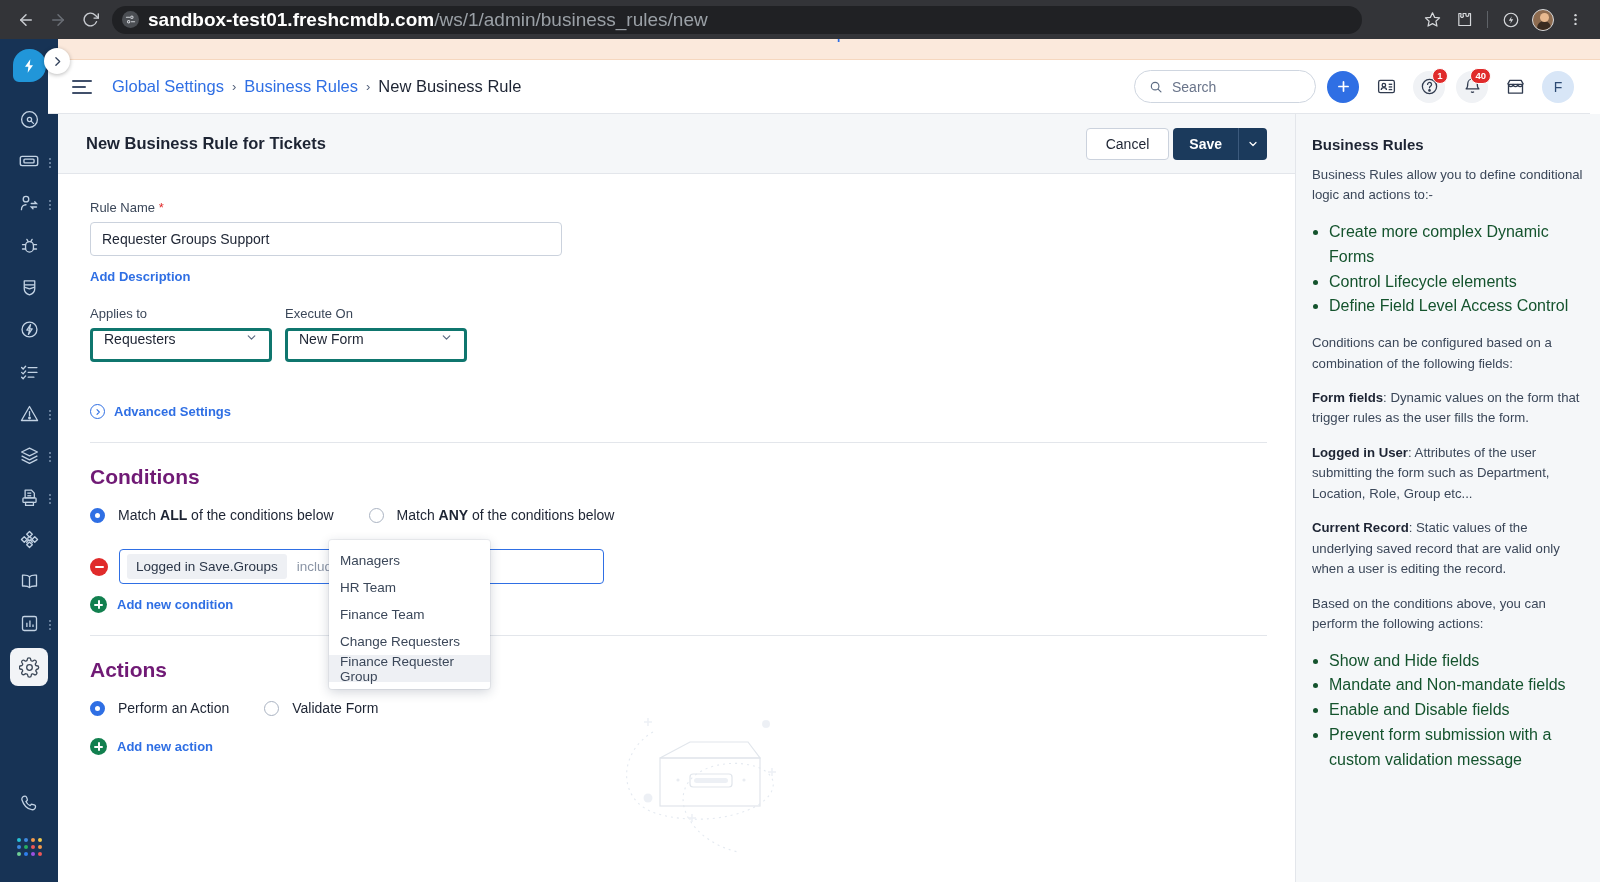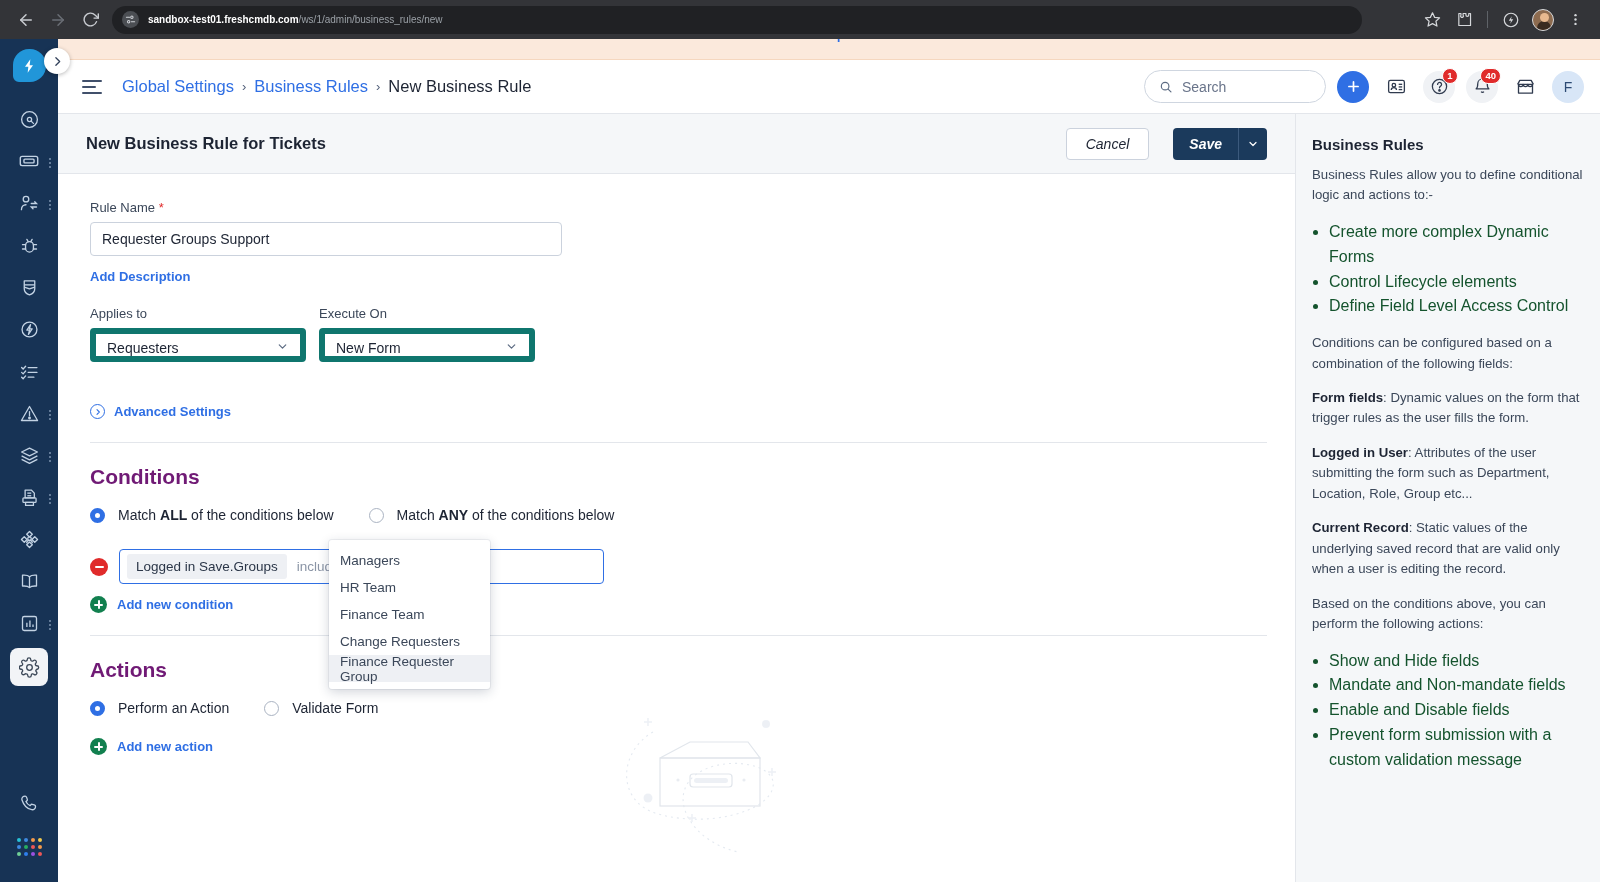--- a/index.html
+++ b/index.html
@@ -26,21 +26,21 @@
     flex: 1; height: 28px; background: #202124; border-radius: 14px;
     margin: 0 8px 0 6px; display: flex; align-items: center; padding: 0 10px;
     max-width: 1250px;
   }
   .url-icon {
     width: 17px; height: 17px; border-radius: 50%; background: #4b4e53;
     display: flex; align-items: center; justify-content: center; flex: none;
     margin-right: 9px;
   }
   .url-text {
-    font-size: 10px; color: #9aa0a6; white-space: nowrap; overflow: hidden;
+    font-size: 19px; color: #9aa0a6; white-space: nowrap; overflow: hidden;
   }
   .url-text b { color: #ffffff; font-weight: 700; }
   .chrome-right { display: flex; align-items: center; gap: 2px; margin-left: auto; }
   .cr-btn {
     width: 30px; height: 30px; display: flex; align-items: center;
     justify-content: center; color: #d6d8db;
   }
   .cr-sep { width: 1px; height: 17px; background: #5f6368; margin: 0 6px; }
   .cr-avatar {
     width: 22px; height: 22px; border-radius: 50%;
@@ -96,21 +96,21 @@
     position: absolute; top: 39px; left: 58px; width: 1542px; height: 21px;
     background: #fbe9dc; border-bottom: 1px solid #f5d7bf; overflow: hidden;
   }
   .banner-text {
     position: absolute; top: -12px; left: 0; width: 100%; text-align: center;
     font-size: 13.5px; font-weight: 600; color: #2f6fe4; white-space: nowrap;
   }
 
   
   .topbar {
-    position: absolute; top: 60px; left: 58px; width: 1542px; height: 54px;
+    position: absolute; top: 60px; left: 48px; width: 1542px; height: 54px;
     background: #ffffff; border-bottom: 1px solid #e3e6eb;
     display: flex; align-items: center; padding: 0 16px 0 24px;
   }
   .hamburger { width: 22px; display: flex; flex-direction: column; gap: 4px; margin-right: 18px; }
   .hamburger i { height: 2px; background: #41506b; border-radius: 1px; }
   .hamburger i:nth-child(1) { width: 20px; }
   .hamburger i:nth-child(2) { width: 14px; }
   .hamburger i:nth-child(3) { width: 20px; }
   .crumbs { display: flex; align-items: center; gap: 8px; font-size: 16.5px; }
   .crumb-link { color: #2f6fe4; }
@@ -148,21 +148,21 @@
   
   .content {
     position: absolute; top: 114px; left: 58px; width: 1237px; height: 768px;
     background: #ffffff; overflow: hidden;
   }
   .page-head {
     height: 60px; background: #f5f7f9; border-bottom: 1px solid #e3e6eb;
     display: flex; align-items: center; padding: 0 28px;
   }
   .page-title { font-size: 16.5px; font-weight: 700; color: #1d2433; }
-  .head-actions { margin-left: auto; display: flex; align-items: flex-start; gap: 24px; font-style: italic; }
+  .head-actions { margin-left: auto; display: flex; align-items: flex-start; gap: 4px; }
   .btn-cancel {
     height: 32px; padding: 0 19px; border: 1px solid #cbd2dd; border-radius: 4px;
     background: #fff; color: #1d2433; font-size: 14px;
     display: flex; align-items: center;
   }
   .btn-save {
     height: 32px; border-radius: 4px; background: #1b3a5c; color: #fff;
     display: flex; align-items: center; font-size: 14px; font-weight: 600;
   }
   .btn-save .lbl { padding: 0 16px; }
@@ -176,23 +176,23 @@
   .req { color: #e02b2b; }
   .text-input {
     width: 472px; height: 34px; border: 1px solid #cbd2dd; border-radius: 4px;
     padding: 0 11px; font-size: 14px; color: #1d2433;
     display: flex; align-items: center; background: #fff;
   }
   .link-blue { color: #2f6fe4; font-size: 13px; font-weight: 600; }
   .row-2 { display: flex; gap: 13px; margin-top: 21px; }
   .sel-wrap { position: relative; }
   .select-box {
-    width: 216px; height: 34px; border: 6px solid #0f766e; border-radius: 4px;
+    width: 182px; height: 34px; border: 3px solid #0f766e; border-radius: 4px;
     padding: 0 11px; font-size: 14px; color: #1d2433;
-    display: flex; align-items: flex-end; background: #fff;
+    display: flex; align-items: flex-start; background: #fff;
   }
   .select-box .cv { margin-left: auto; color: #5c6b82; }
   .adv-row { display: flex; align-items: center; gap: 9px; margin-top: 42px; }
   .circle-chev {
     width: 15px; height: 15px; border-radius: 50%; border: 1.3px solid #2f6fe4;
     display: flex; align-items: center; justify-content: center; color: #2f6fe4;
   }
   .hr { height: 1px; background: #e3e6eb; margin: 23px 0 0 0; }
 
   .section-title { font-size: 21px; font-weight: 700; color: #701a75; margin: 22px 0 18px 0; }

